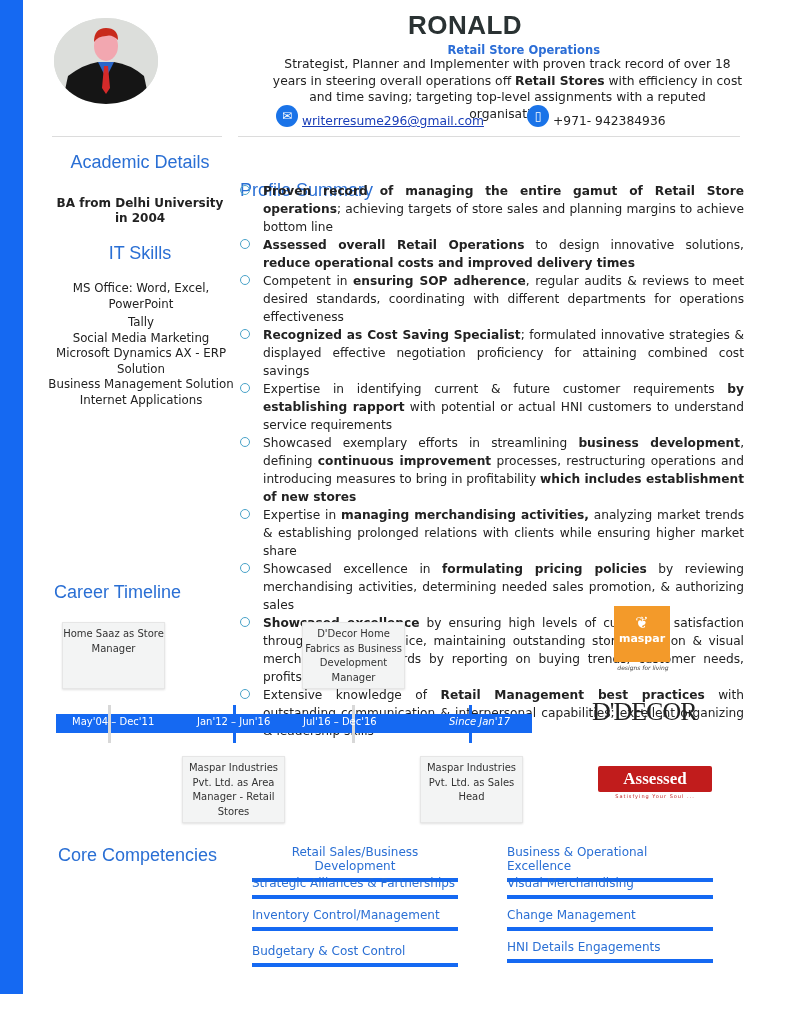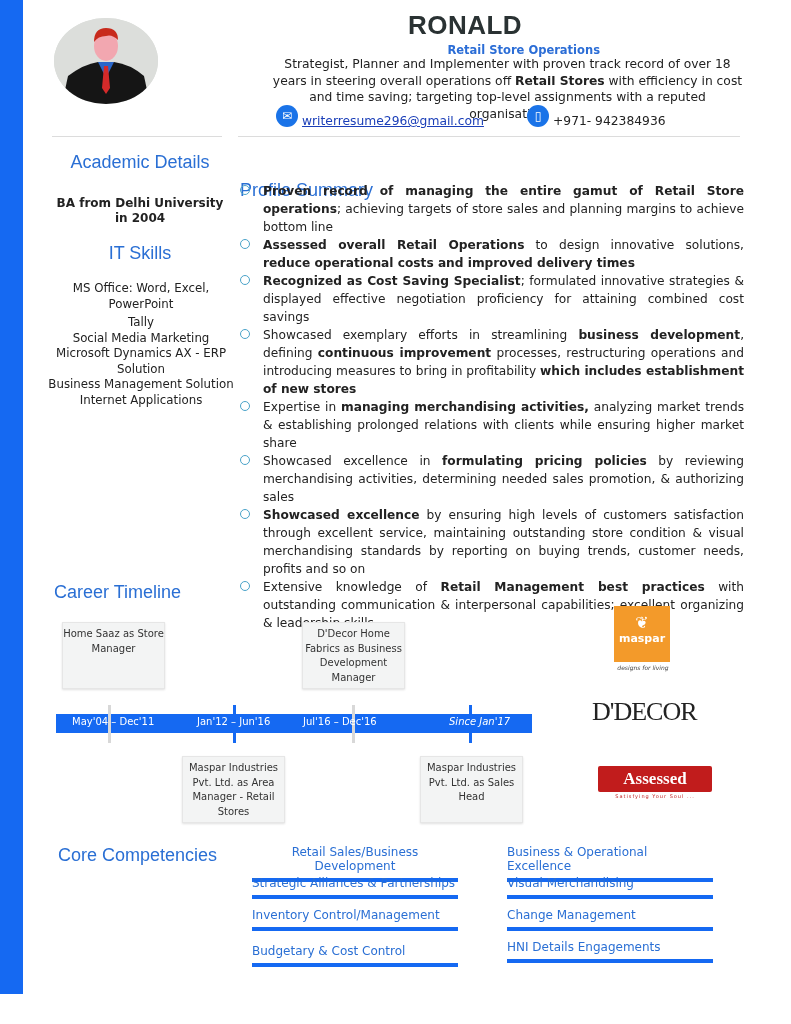--- a/index.html
+++ b/index.html
@@ -115,21 +115,29 @@
     <div class="bullet">
       <div class="dot"><span></span></div>
       <div class="txt"><b>Proven record of managing the entire gamut of Retail Store operations</b><span>; achieving targets of store sales and planning margins to achieve bottom line</span></div>
     </div>
     <div class="bullet">
       <div class="dot"><span></span></div>
       <div class="txt"><b>Assessed overall Retail Operations</b><span> to design innovative solutions, </span><b>reduce operational costs and improved delivery times</b></div>
     </div>
     <div class="bullet">
       <div class="dot"><span></span></div>
+      <div class="txt"><span>Competent in </span><b>ensuring SOP adherence</b><span>, regular audits &amp; reviews to meet desired standards, coordinating with different departments for operations effectiveness</span></div>
+    </div>
+    <div class="bullet">
+      <div class="dot"><span></span></div>
       <div class="txt"><b>Recognized as Cost Saving Specialist</b><span>; formulated innovative strategies &amp; displayed effective negotiation proficiency for attaining combined cost savings</span></div>
+    </div>
+    <div class="bullet">
+      <div class="dot"><span></span></div>
+      <div class="txt"><span>Expertise in identifying current &amp; future customer requirements </span><b>by establishing rapport</b><span> with potential or actual HNI customers to understand service requirements</span></div>
     </div>
     <div class="bullet">
       <div class="dot"><span></span></div>
       <div class="txt"><span>Showcased exemplary efforts in streamlining </span><b>business development</b><span>, defining </span><b>continuous improvement</b><span> processes, restructuring operations and introducing measures to bring in profitability </span><b>which includes establishment of new stores</b></div>
     </div>
     <div class="bullet">
       <div class="dot"><span></span></div>
       <div class="txt"><span>Expertise in </span><b>managing merchandising activities,</b><span> analyzing market trends &amp; establishing prolonged relations with clients while ensuring higher market share</span></div>
     </div>
     <div class="bullet">

